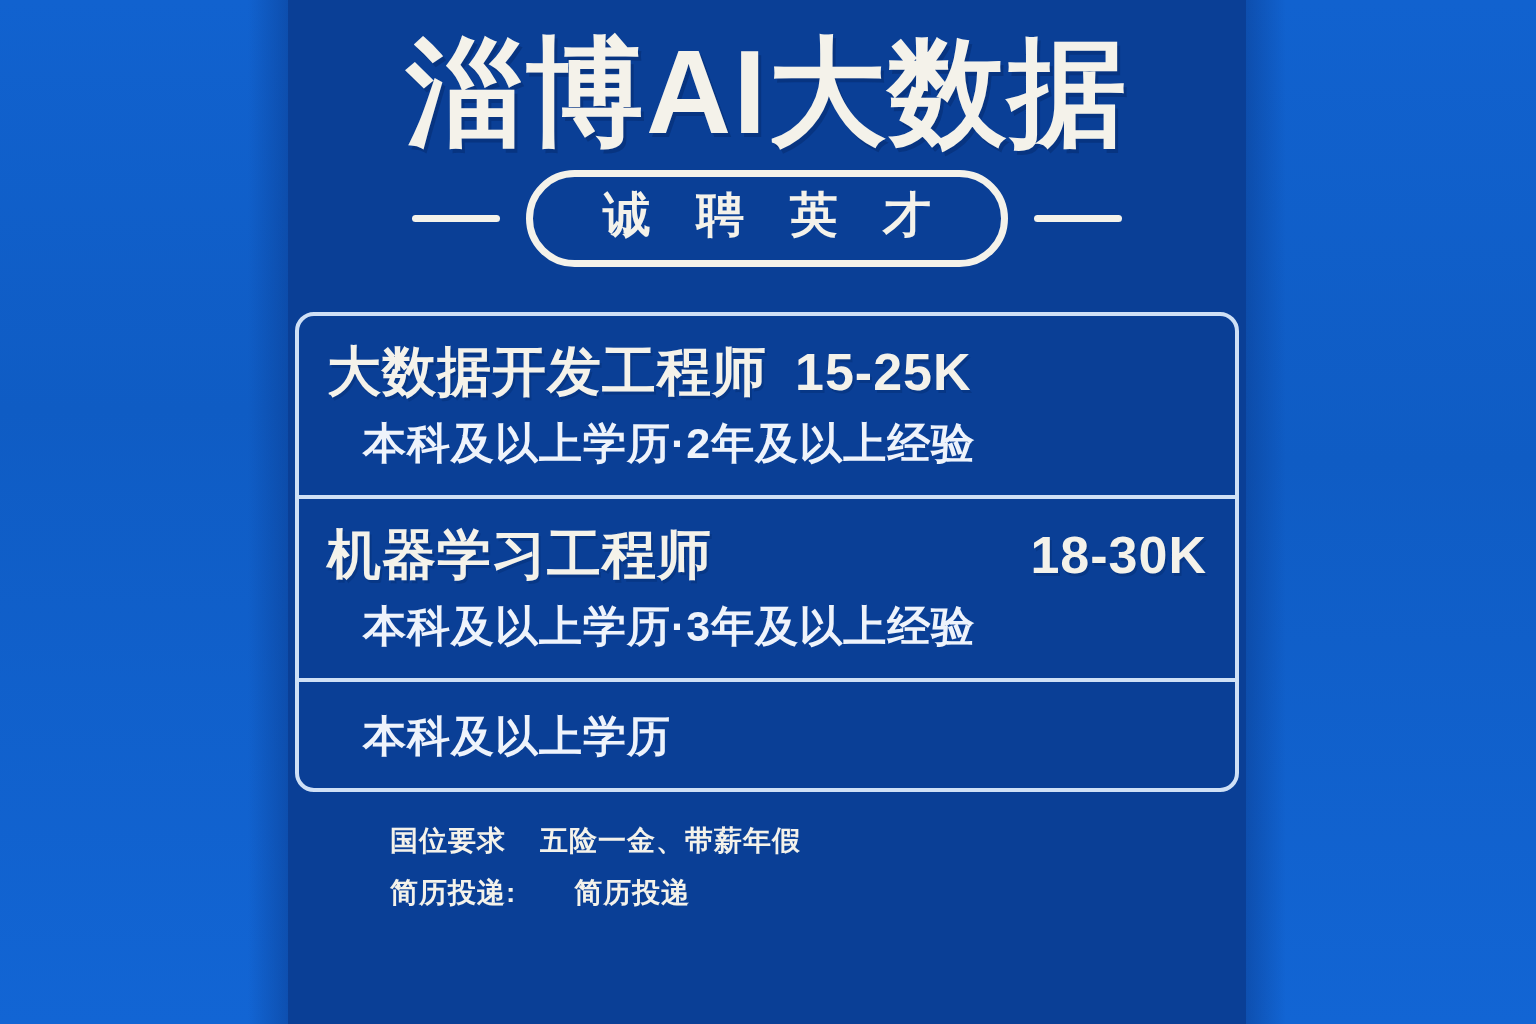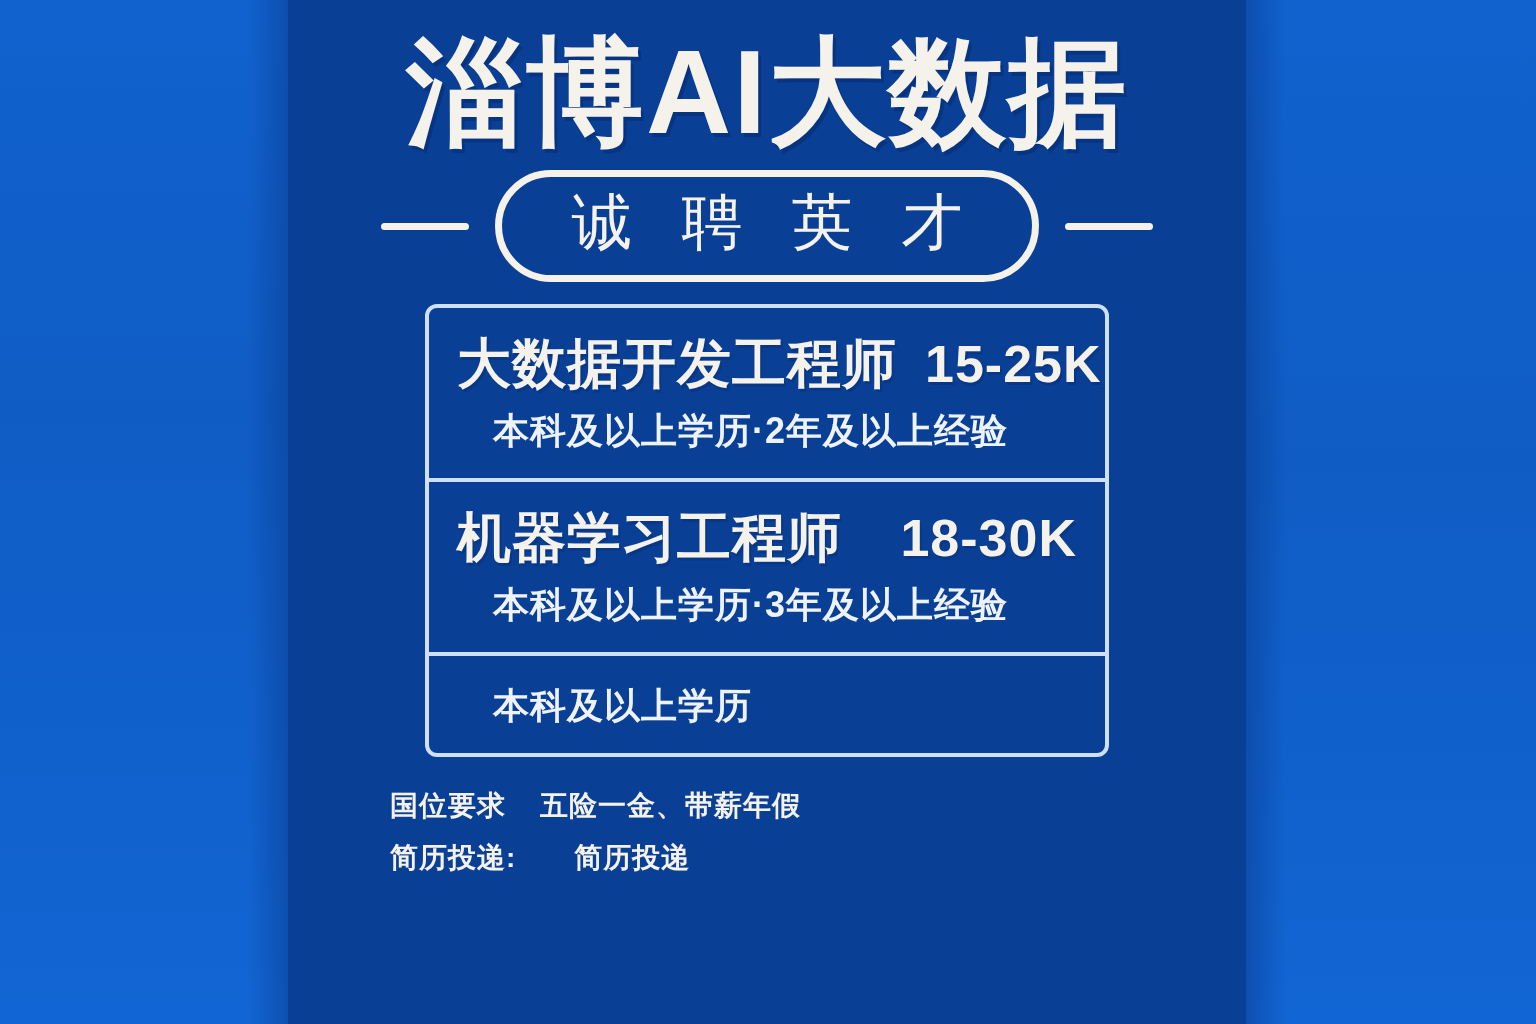--- a/index.html
+++ b/index.html
@@ -94,35 +94,35 @@
   }
   .subtitle-box {
     border: 7px solid #f4f2ea;
     border-radius: 60px;
     padding: 10px 54px 16px 54px;
     display: flex;
     align-items: center;
     justify-content: center;
   }
   .subtitle-text {
-    font-size: 61px;
-    font-weight: 400;
+    font-size: 48px;
+    font-weight: 700;
     color: #f4f2ea;
     letter-spacing: 16px;
     text-indent: 16px;
     line-height: 1.18;
     white-space: nowrap;
   }
 
   
   .jobs {
-    margin-top: 22px;
-    width: 684px;
+    margin-top: 45px;
+    width: 944px;
     border: 4px solid #cfe0f6;
-    border-radius: 12px;
+    border-radius: 19px;
     box-sizing: border-box;
   }
   .job-row {
     padding: 20px 28px 22px 28px;
     border-bottom: 4px solid #cfe0f6;
   }
   .job-row:last-child {
     border-bottom: none;
   }
   .job-head {
@@ -143,21 +143,21 @@
     font-size: 52px;
     font-weight: 900;
     color: #f4f2ea;
     letter-spacing: 1px;
     white-space: nowrap;
     text-shadow: 2px 3px 0 rgba(4,40,105,0.35);
   }
   .job-req {
     margin-top: 6px;
     padding-left: 36px;
-    font-size: 36px;
+    font-size: 43px;
     font-weight: 700;
     color: #eef3fb;
     letter-spacing: 1px;
     white-space: nowrap;
   }
   .row-1 .job-salary { margin-left: 28px; }
 
   
   .footer {
     width: 818px;

